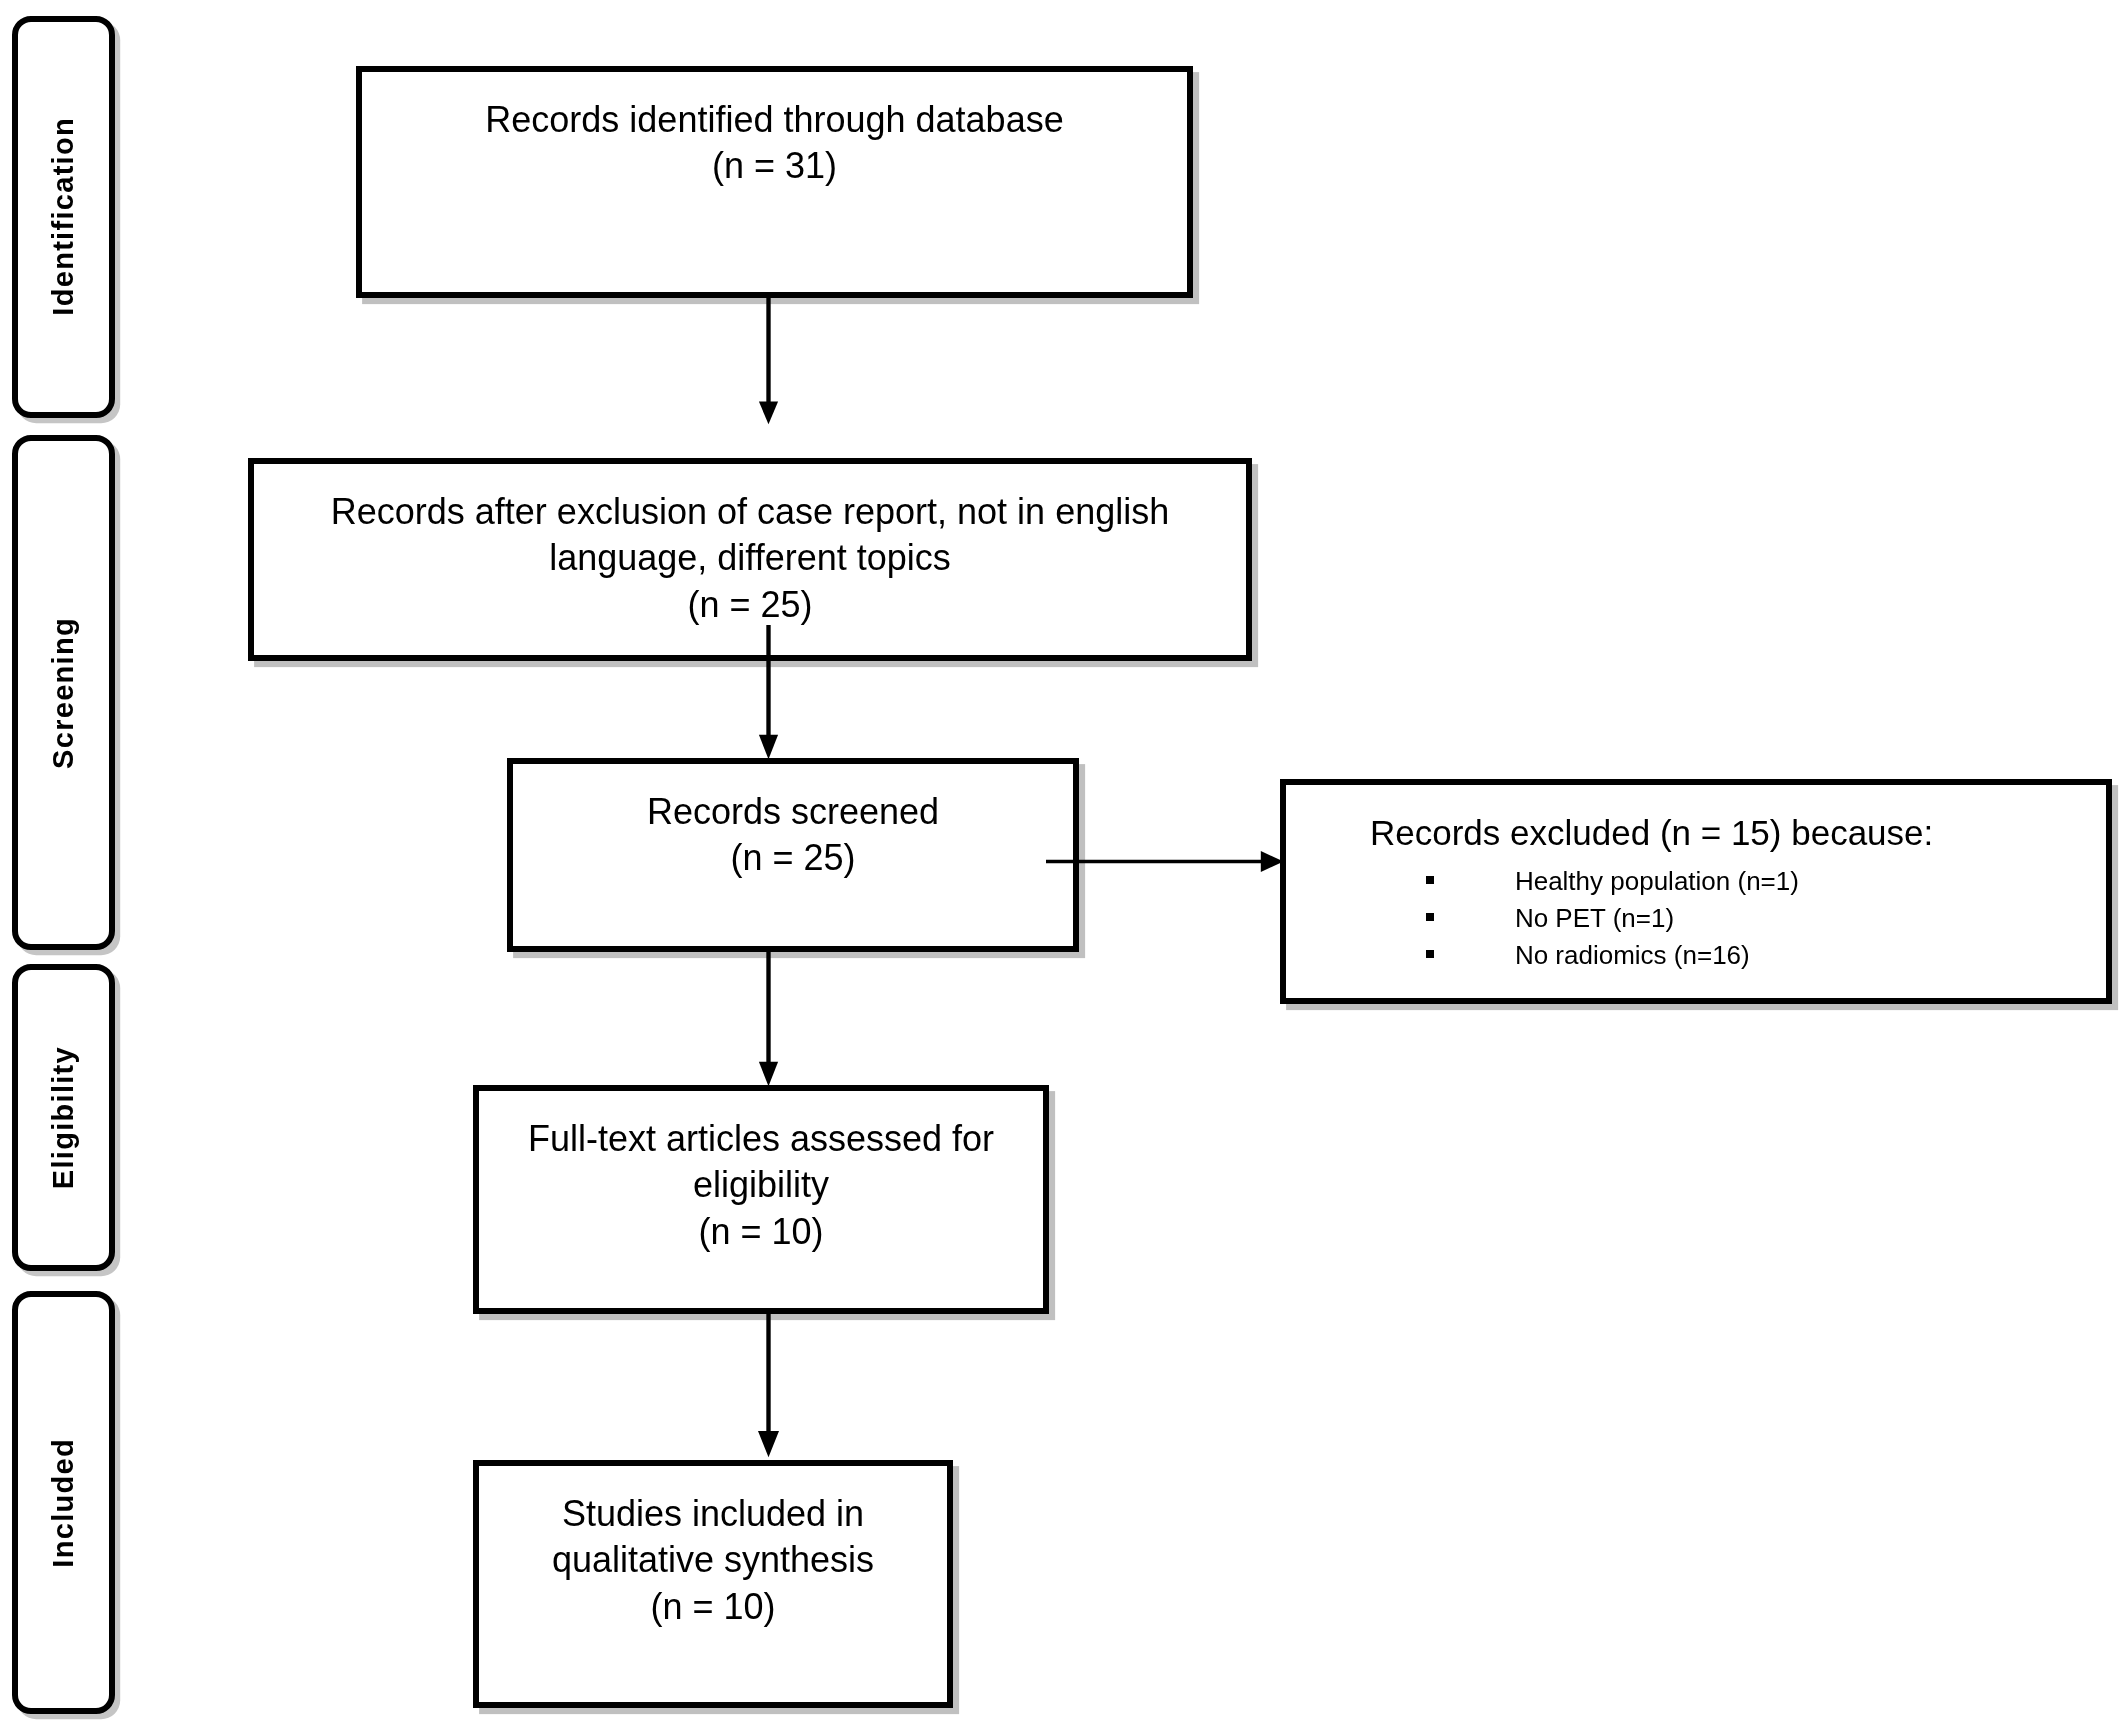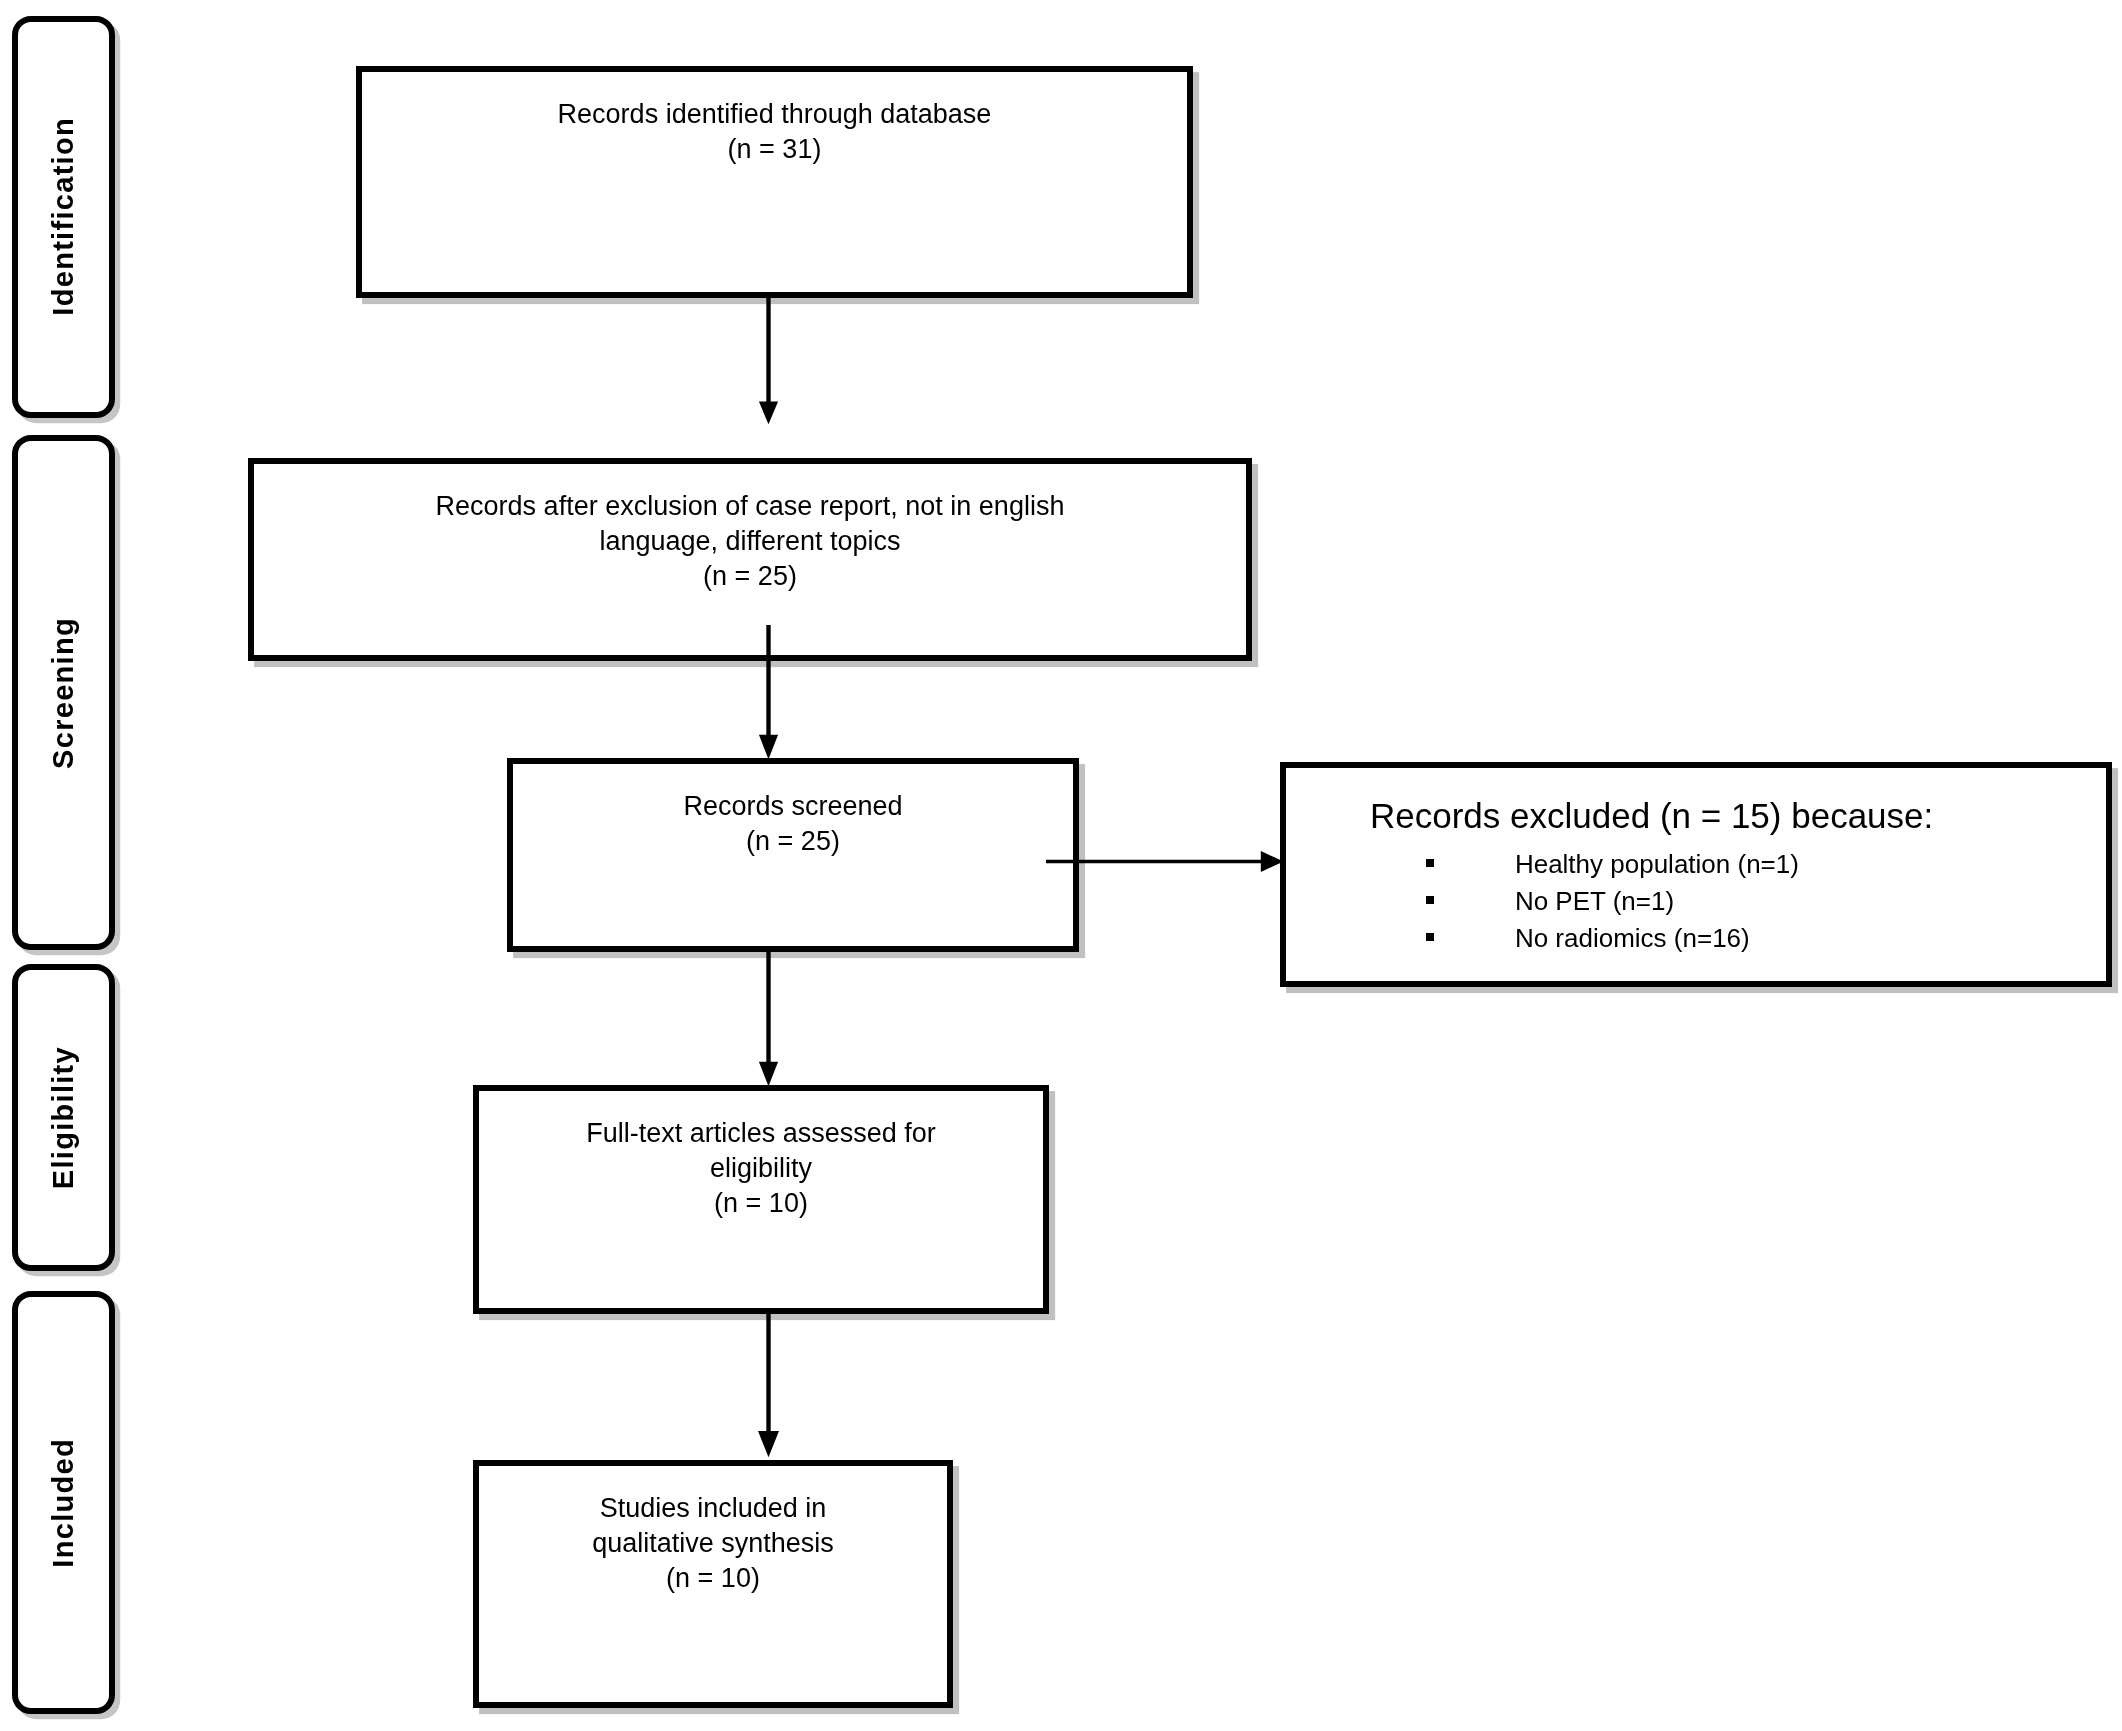--- a/index.html
+++ b/index.html
@@ -49,30 +49,31 @@
     background: #ffffff;
     border: 6.1px solid #000000;
     box-shadow: 6.1px 6.1px 0 0 rgba(150,150,150,0.6);
     display: flex;
     flex-direction: column;
     align-items: center;
     justify-content: flex-start;
     padding-top: 24.5px;
   }
   .flow-line {
-    font-size: 27px;
+    font-size: 36px;
     line-height: 1.30;
     text-align: right;
     color: #000000;
     white-space: nowrap;
   }
   .flow-box.excluded {
     align-items: flex-start;
     padding-top: 26px;
     padding-left: 84px;
+    margin-top: 17px;
   }
   .excl-title {
     font-size: 35px;
     line-height: 1.25;
     text-align: left;
     white-space: nowrap;
     color: #000000;
   }
   .excl-list {
     margin: 8.7px 0 0 0;

